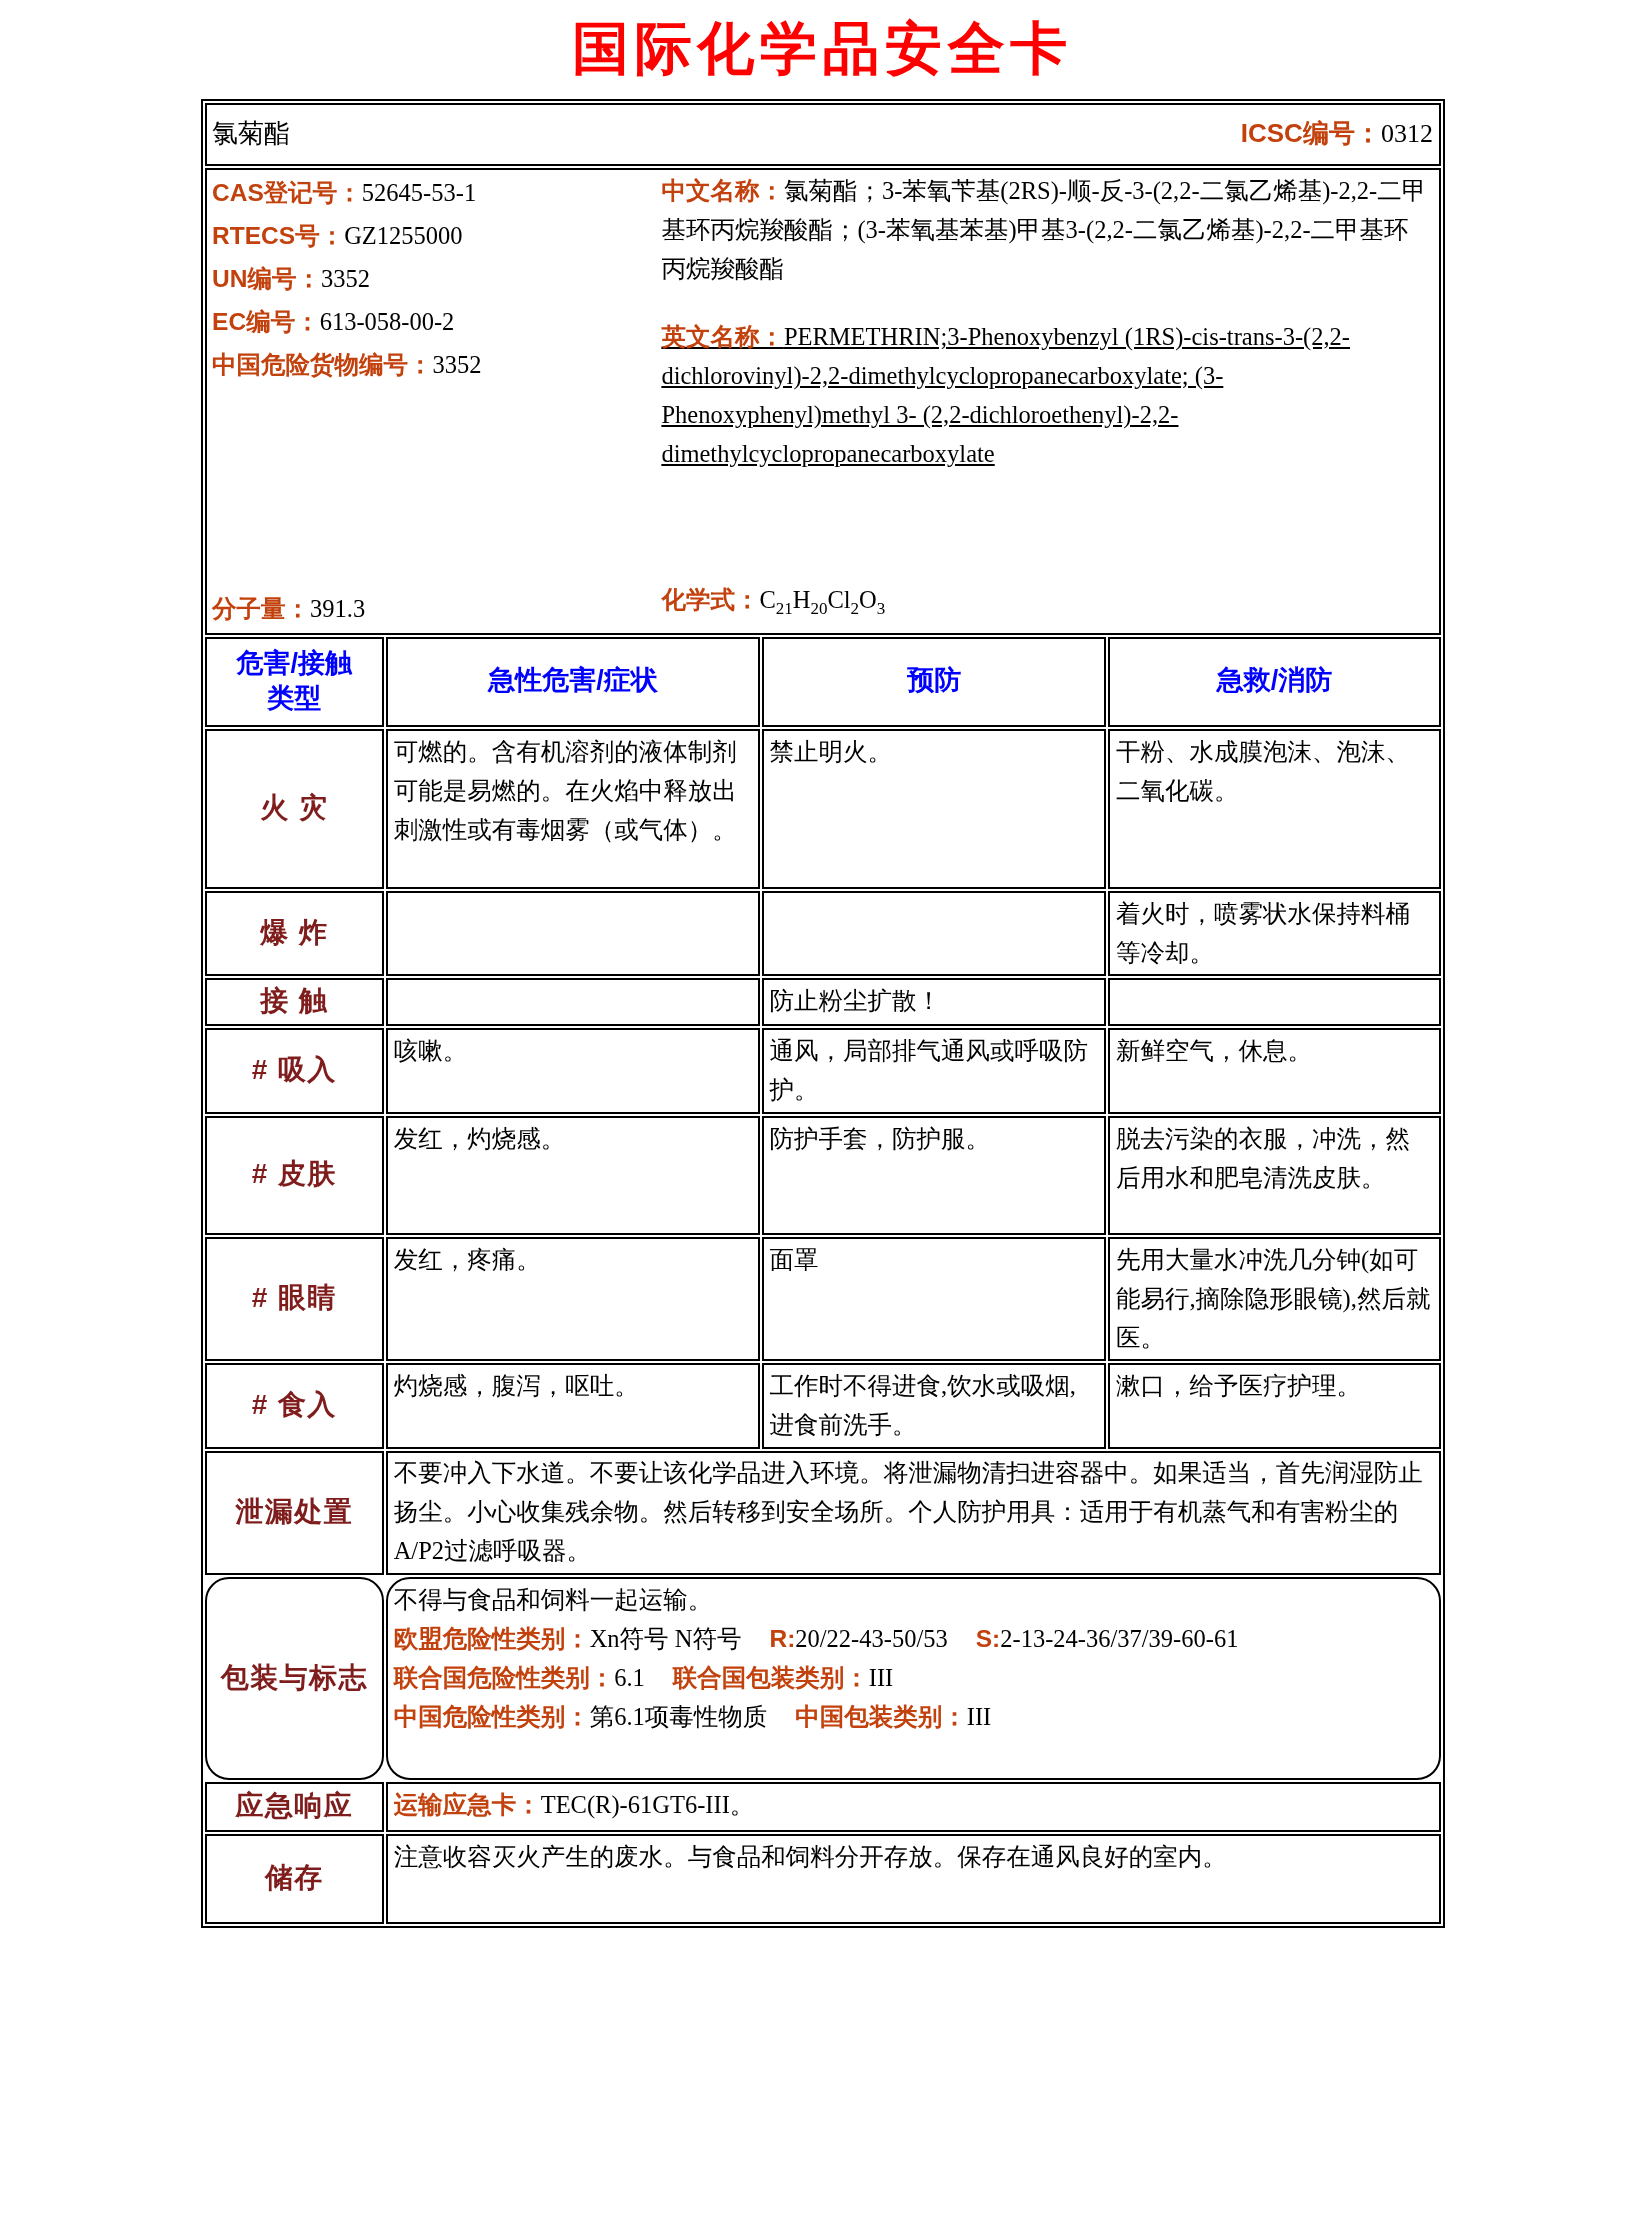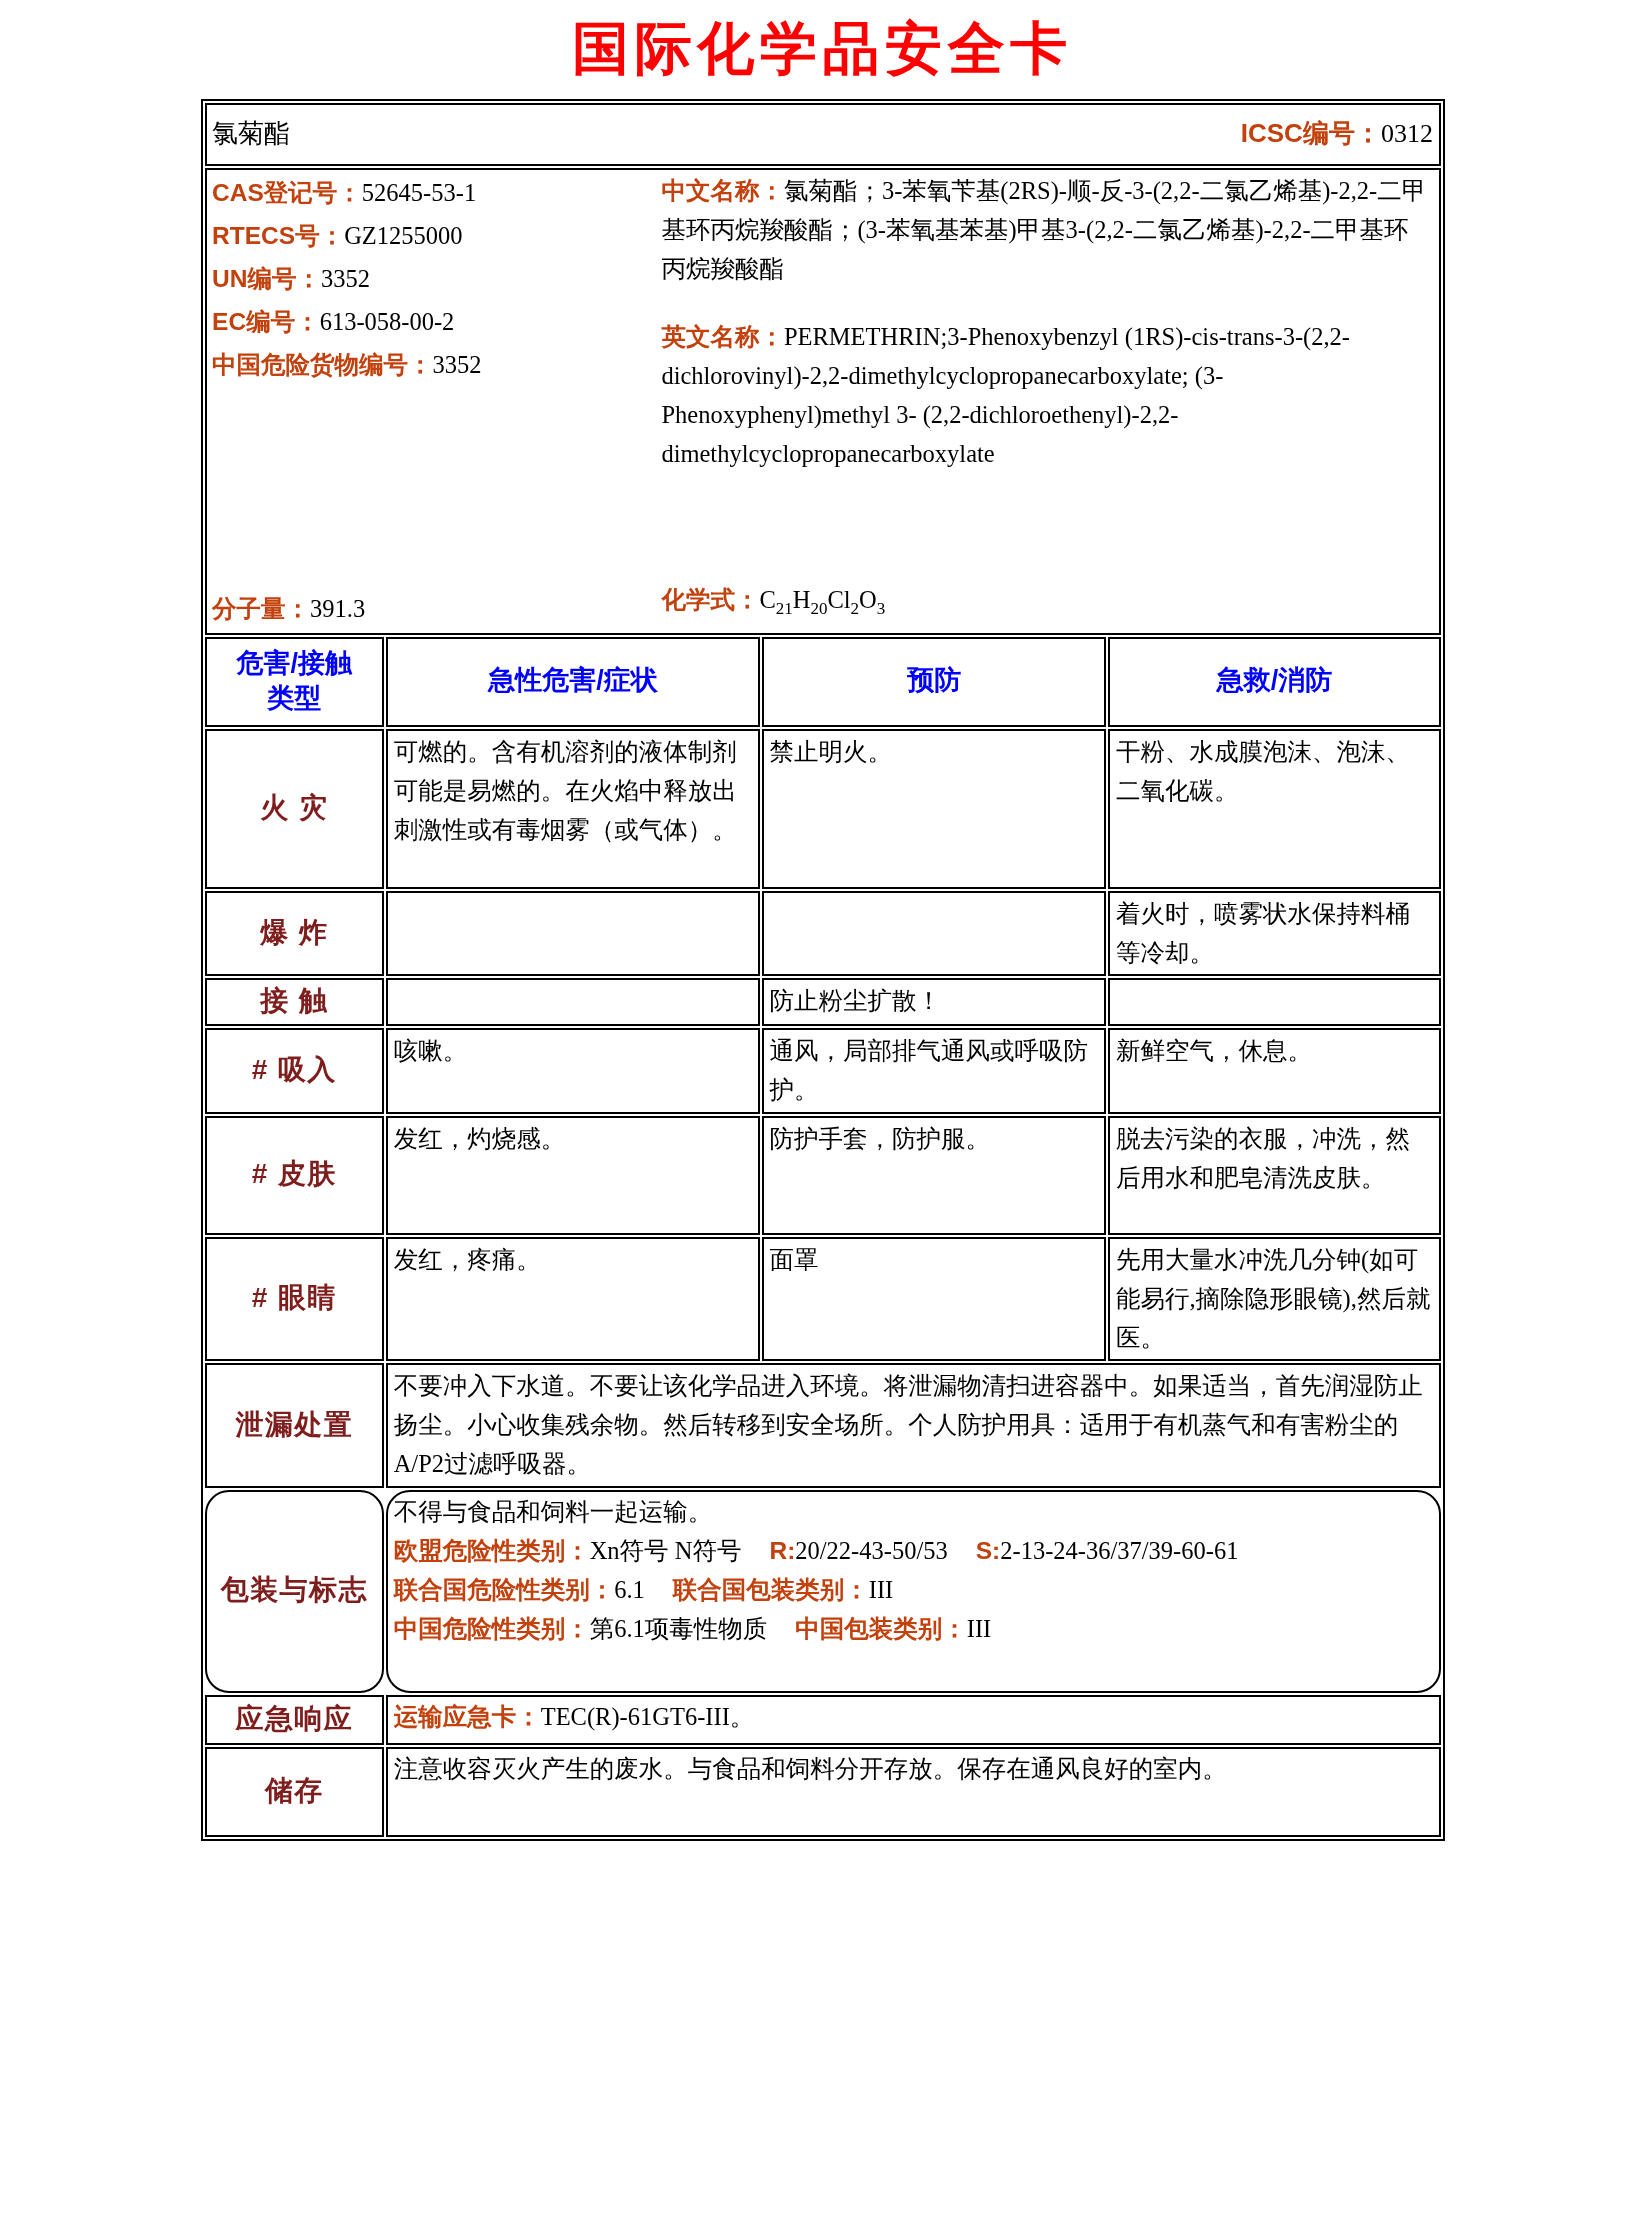--- a/index.html
+++ b/index.html
@@ -93,21 +93,21 @@
     flex-direction: column;
   }
   .info-right {
     flex: 1 1 auto;
     display: flex;
     flex-direction: column;
   }
   .id-line { line-height: 43px; white-space: nowrap; }
   .mw-line { margin-top: auto; line-height: 42px; }
   .name-block { line-height: 39px; }
-  .name-block.en { margin-top: 29px; }
+  .name-block.en { margin-top: 29px; text-decoration: underline; }
   .formula-line { margin-top: auto; line-height: 42px; }
   .formula-line sub { font-size: 17px; }
   .pack-line { line-height: 39px; }
   .gap-sp { display: inline-block; width: 28px; }
 </style>
 </head>
 <body>
 
 <div class="page-title">国际化学品安全卡</div>
 
@@ -214,20 +214,26 @@
     <td>脱去污染的衣服，冲洗，然后用水和肥皂清洗皮肤。</td>
   </tr>
 
   <tr class="r-eye">
     <td class="row-label"># 眼睛</td>
     <td>发红，疼痛。</td>
     <td>面罩</td>
     <td>先用大量水冲洗几分钟(如可能易行,摘除隐形眼镜),然后就医。</td>
   </tr>
 
+  <tr class="r-ing">
+    <td class="row-label"># 食入</td>
+    <td>灼烧感，腹泻，呕吐。</td>
+    <td>工作时不得进食,饮水或吸烟,进食前洗手。</td>
+    <td>漱口，给予医疗护理。</td>
+  </tr>
 
   <tr class="r-spill">
     <td class="row-label">泄漏处置</td>
     <td colspan="3">不要冲入下水道。不要让该化学品进入环境。将泄漏物清扫进容器中。如果适当，首先润湿防止扬尘。小心收集残余物。然后转移到安全场所。个人防护用具：适用于有机蒸气和有害粉尘的A/P2过滤呼吸器。</td>
   </tr>
 
   <tr class="r-pack">
     <td class="row-label">包装与标志</td>
     <td colspan="3">
       <div class="pack-line">不得与食品和饲料一起运输。</div>

